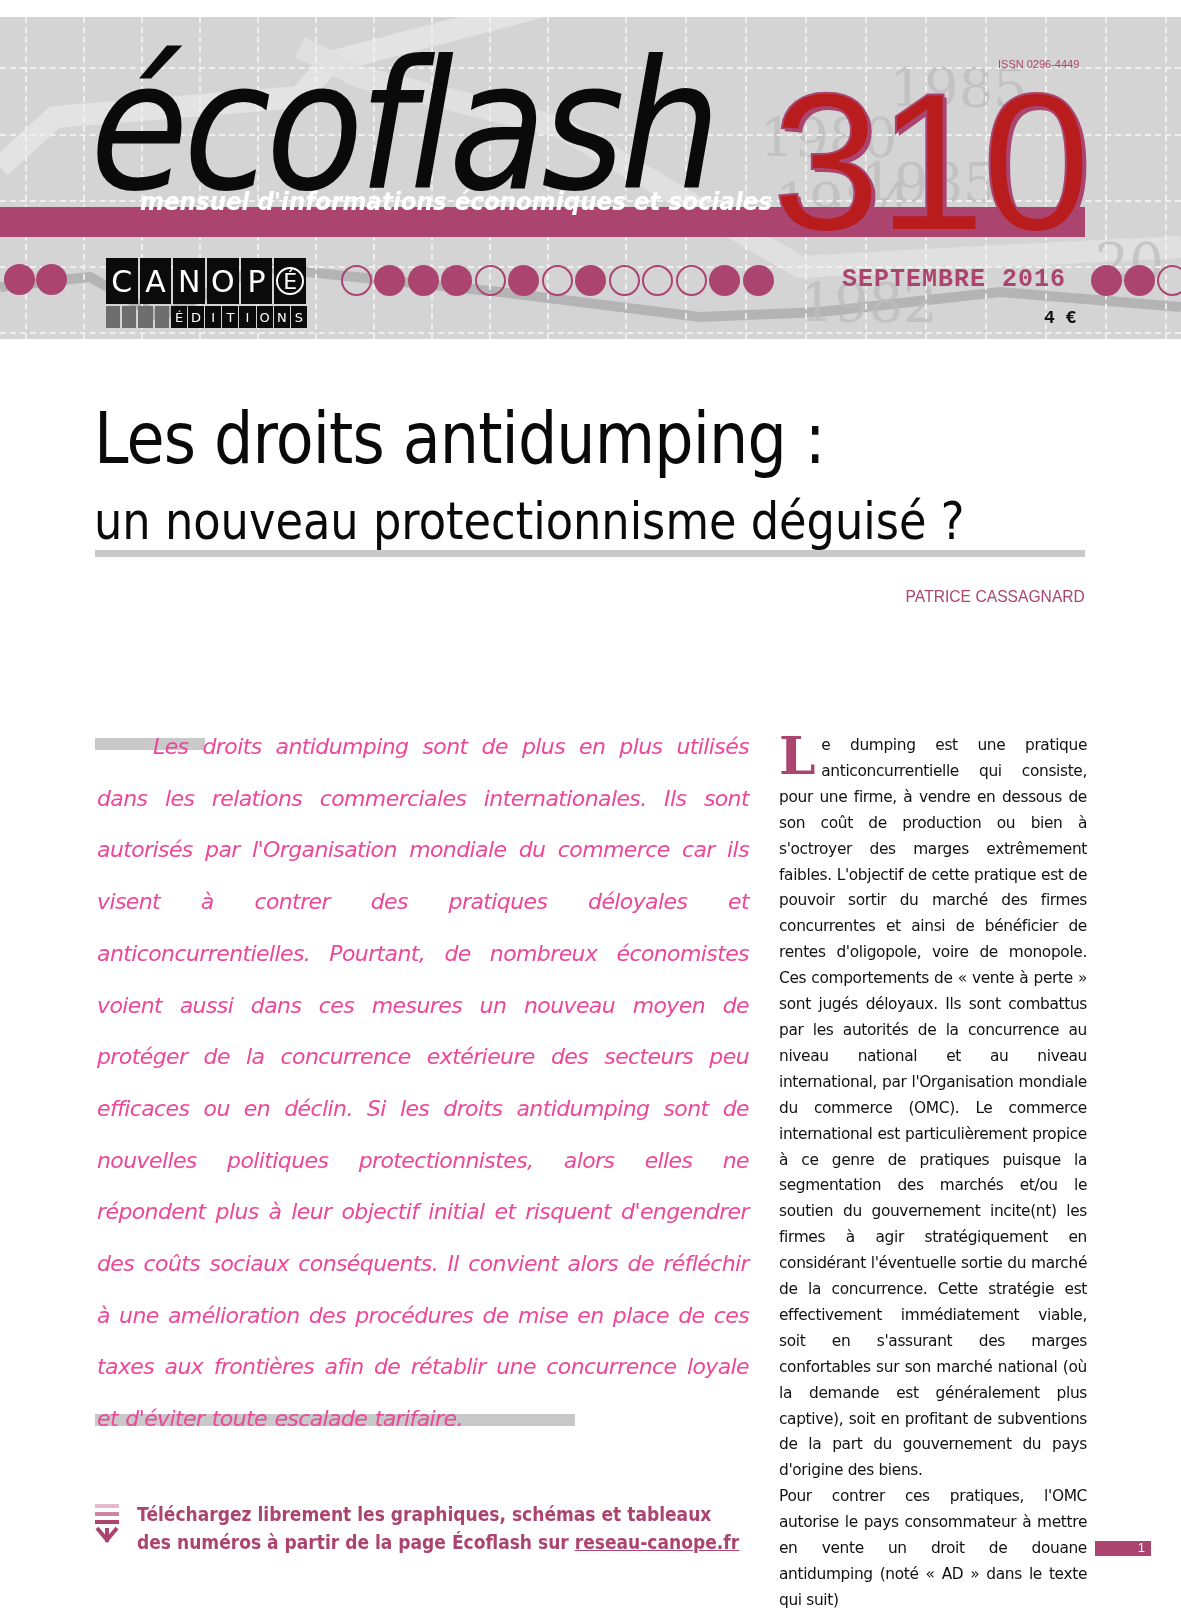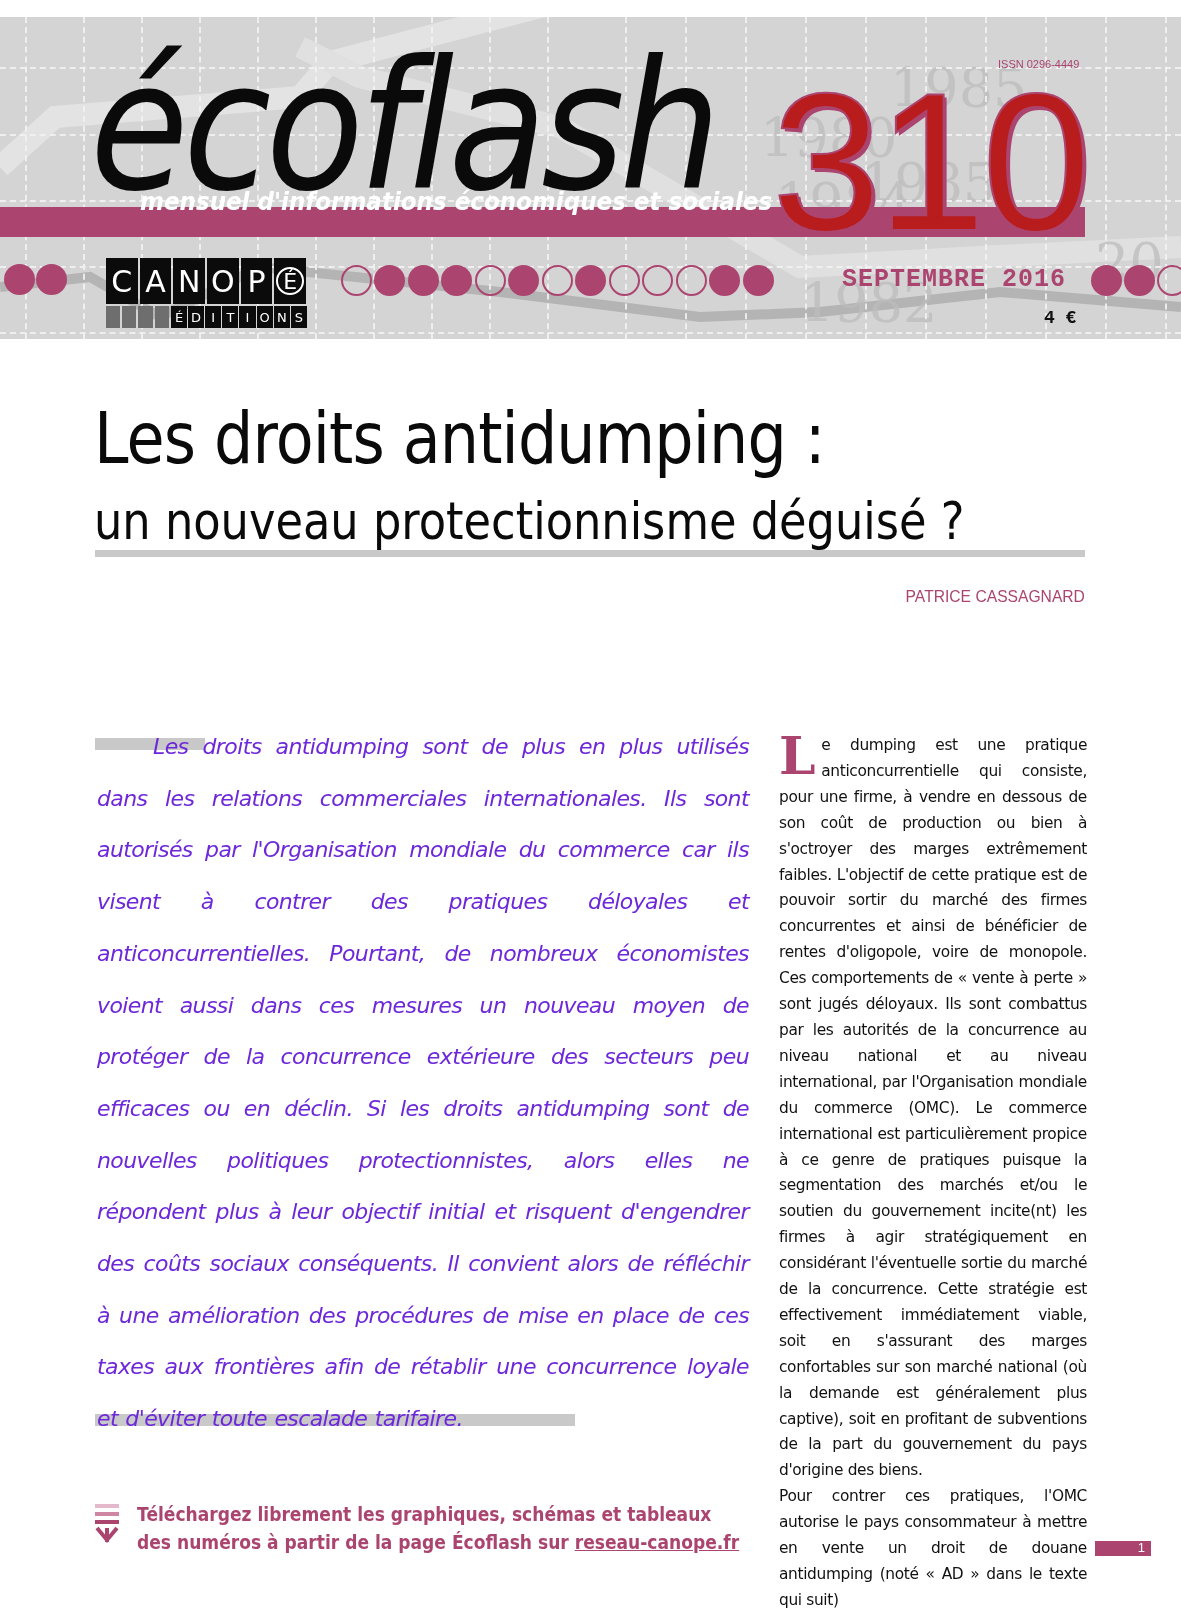--- a/index.html
+++ b/index.html
@@ -22,21 +22,21 @@
   .canope-cell{width:32px;height:46px;background:#0b0b0b;color:#fff;font-family:"DejaVu Sans",sans-serif;font-size:30px;display:flex;align-items:center;justify-content:center;margin-right:2px;}
   .canope-row2{display:flex;height:22px;margin-top:2px;}
   .canope-grey{width:15px;height:22px;background:#6e6e6e;margin-right:2px;}
   .canope-cell2{width:17px;height:22px;background:#0b0b0b;color:#fff;font-size:13px;display:flex;align-items:center;justify-content:center;margin-right:1px;font-family:"DejaVu Sans",sans-serif;}
   .date{position:absolute;left:842px;top:265px;font-family:"Liberation Mono",monospace;font-weight:bold;font-size:25px;color:#ab4570;letter-spacing:1px;text-align:center;}
   .price{position:absolute;left:1044px;top:308px;font-family:"Liberation Mono",monospace;font-weight:bold;font-size:18px;color:#111;}
   .title1{position:absolute;left:94px;top:402px;font-family:"DejaVu Sans",sans-serif;font-size:72px;line-height:1;color:#0a0a0a;transform:scaleX(0.86);transform-origin:left top;white-space:nowrap;letter-spacing:-1px;}
   .title2{position:absolute;left:94px;top:495px;font-family:"DejaVu Sans",sans-serif;font-size:52px;line-height:1;color:#0a0a0a;transform:scaleX(0.86);transform-origin:left top;white-space:nowrap;}
   .title-rule{position:absolute;left:95px;top:550px;width:990px;height:7px;background:#c9c9c9;}
   .author{position:absolute;right:96px;top:587px;font-family:"Liberation Sans",sans-serif;font-size:17px;color:#ab4570;letter-spacing:0;transform:scaleX(0.92);transform-origin:right top;}
-  .abstract{position:absolute;left:97px;top:721px;width:652px;font-family:"DejaVu Sans",sans-serif;font-style:italic;font-size:22px;line-height:51.7px;text-align:justify;color:#6d28d9;letter-spacing:-0.6px;word-spacing:1px;}
+  .abstract{position:absolute;left:97px;top:721px;width:652px;font-family:"DejaVu Sans",sans-serif;font-style:italic;font-size:22px;line-height:51.7px;text-align:justify;color:#ec4899;letter-spacing:-0.6px;word-spacing:1px;}
   .abstract-start-bar{position:absolute;left:95px;top:738px;width:110px;height:12px;background:#c9c9c9;}
   .abstract-end-bar{position:absolute;left:95px;top:1414px;width:480px;height:12px;background:#c9c9c9;}
   .dl-icon{position:absolute;left:95px;top:1504px;width:24px;height:48px;}
   .dl-text{position:absolute;left:137px;top:1500px;font-family:"DejaVu Sans",sans-serif;font-weight:bold;font-size:19px;line-height:28px;color:#ab4570;transform:scaleX(0.9);transform-origin:left top;white-space:nowrap;}
   .dl-link{text-decoration:underline;}
   .body-col{position:absolute;left:779px;top:733px;width:308px;font-family:"DejaVu Sans",sans-serif;font-size:15.4px;line-height:25.9px;text-align:justify;color:#111;letter-spacing:-0.35px;}
   .dropcap{float:left;font-family:"DejaVu Serif",serif;font-weight:bold;font-size:52px;line-height:42px;color:#ab4570;margin:2px 6px 0 0;height:44px;}
   .page-tab{position:absolute;left:1095px;top:1541px;width:56px;height:15px;background:#ab4570;}
   .page-num{position:absolute;right:6px;top:-1px;font-size:13px;color:#fff;font-family:"Liberation Sans",sans-serif;}
 </style>

